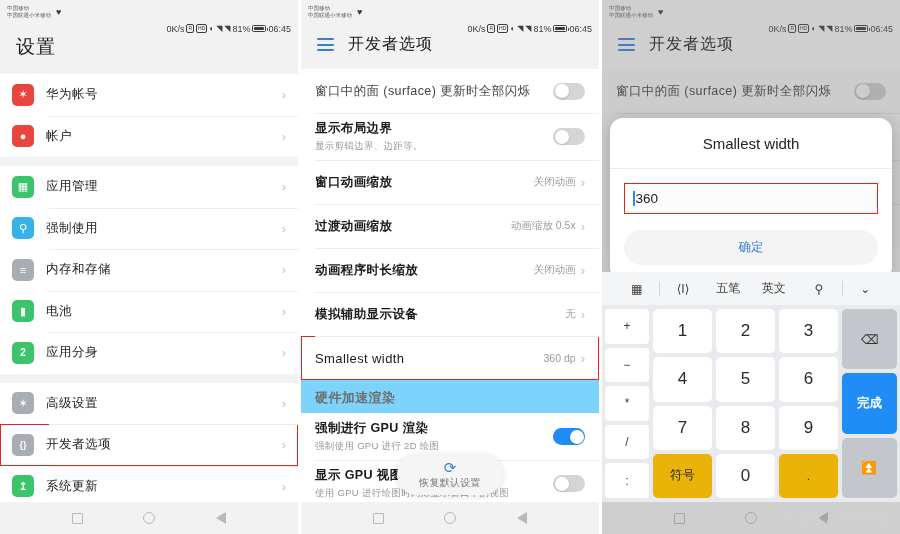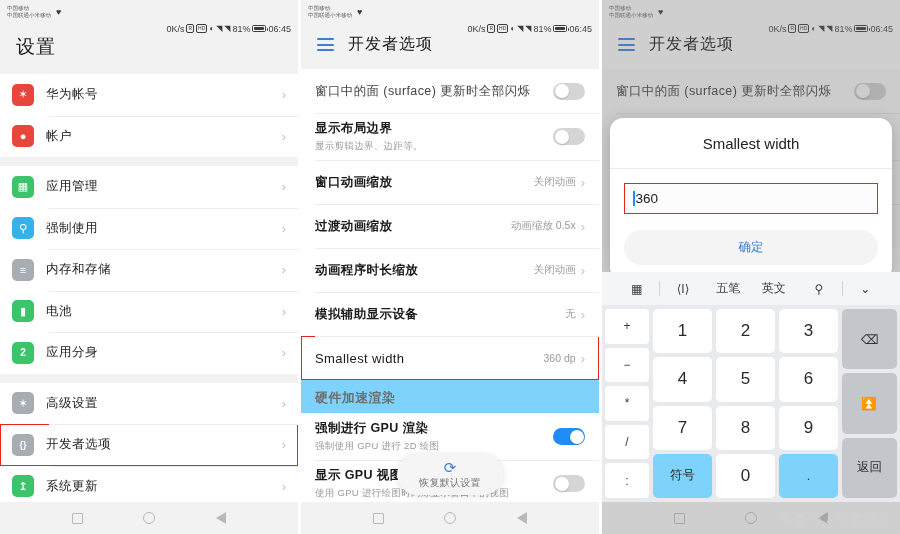--- a/index.html
+++ b/index.html
@@ -100,21 +100,21 @@
   .kbbar { height:33px; display:flex; align-items:center; background:#f4f5f7; padding: 0 12px; gap: 0;}
   .kbbar .kitem { flex:1; text-align:center; font-size:12px; color:#3e3e3e; }
   .kbbar .sep { width:1px; height:15px; background:#d2d4d8;}
   .kbgrid { flex:1; display:flex; padding: 4px 3px 4px; gap:4px;}
   .kcol-left { width:44px; display:flex; flex-direction:column; gap:4px;}
   .kcol-left .k { flex:1; background:#fff; border-radius:4px; display:flex; align-items:center; justify-content:center;
                   font-size:12px; color:#3a3a3a;}
   .knums { flex:1; display:grid; grid-template-columns: repeat(3, 1fr); grid-auto-rows: 1fr; gap:4px;}
   .knums .k { background:#fff; border-radius:5px; display:flex; align-items:center; justify-content:center;
               font-size:17px; color:#2a2a2a;}
-  .knums .k.gray { background:#7dd3fc; font-size:12.5px; }
+  .knums .k.gray { background:#eab308; font-size:12.5px; }
   .kcol-right { width:55px; display:flex; flex-direction:column; gap:4px;}
   .kcol-right .k { flex:1; border-radius:5px; display:flex; align-items:center; justify-content:center;
                    background:#c3c6cb; font-size:12.5px; color:#333;}
   .kcol-right .k.blue { background:#1f8df5; color:#fff; font-weight:bold;}
 
   .watermark { position:absolute; right:8px; bottom:6px; font-size:13px; color:#d2d2d2; letter-spacing:1px; z-index:9;}
   .dim { filter: brightness(0.93); }
 </style>
 </head>
 <body>
@@ -461,22 +461,22 @@
           <div class="k">6</div>
           <div class="k">7</div>
           <div class="k">8</div>
           <div class="k">9</div>
           <div class="k gray">符号</div>
           <div class="k">0</div>
           <div class="k gray">.</div>
         </div>
         <div class="kcol-right">
           <div class="k">⌫</div>
+          <div class="k blue">完成</div>
           <div class="k">⏫</div>
-          <div class="k">返回</div>
         </div>
       </div>
     </div>
 
     <div class="navbar">
       <span class="nsq"></span>
       <span class="ncr"></span>
       <span class="ntr"></span>
     </div>
 

